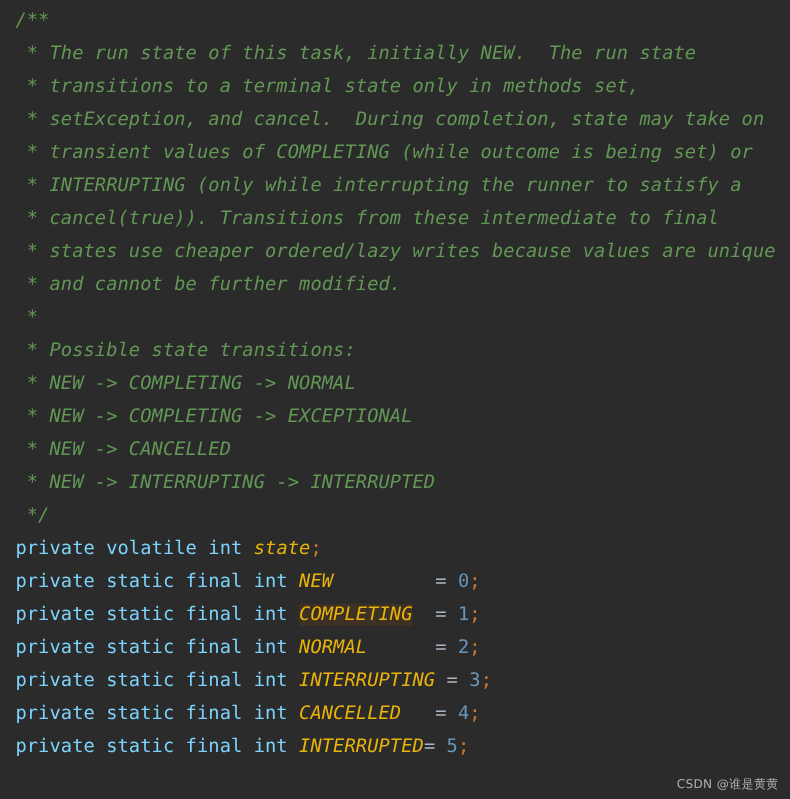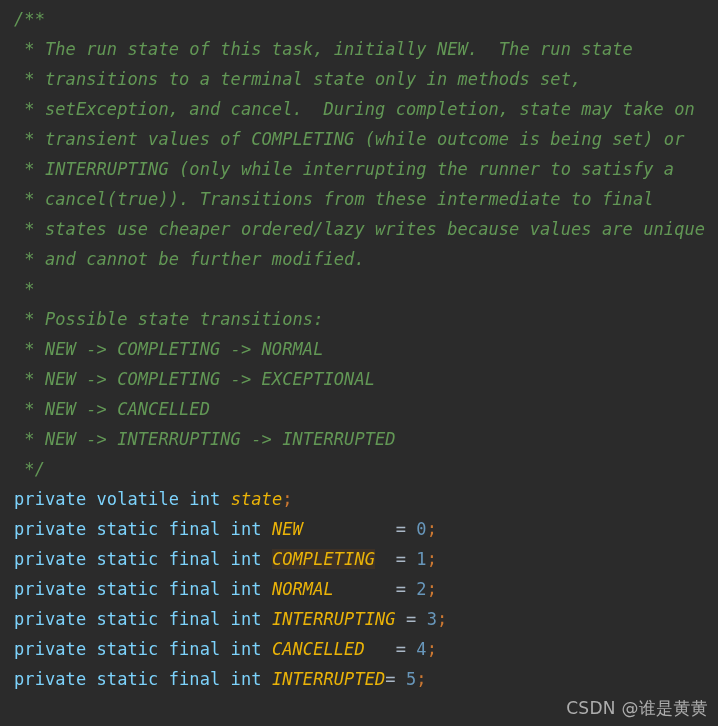--- a/index.html
+++ b/index.html
@@ -59,21 +59,21 @@
     color: #a9b7c6;
   }
   .hl {
     background: #3d3126;
   }
   #watermark {
     position: absolute;
     right: 10px;
     bottom: 6px;
     font-family: "DejaVu Sans", "Liberation Sans", sans-serif;
-    font-size: 17px;
+    font-size: 11px;
     color: #b9b9b9;
     opacity: 0.92;
     white-space: pre;
     letter-spacing: 0.3px;
   }
 </style>
 </head>
 <body>
 
 <div id="editor">

